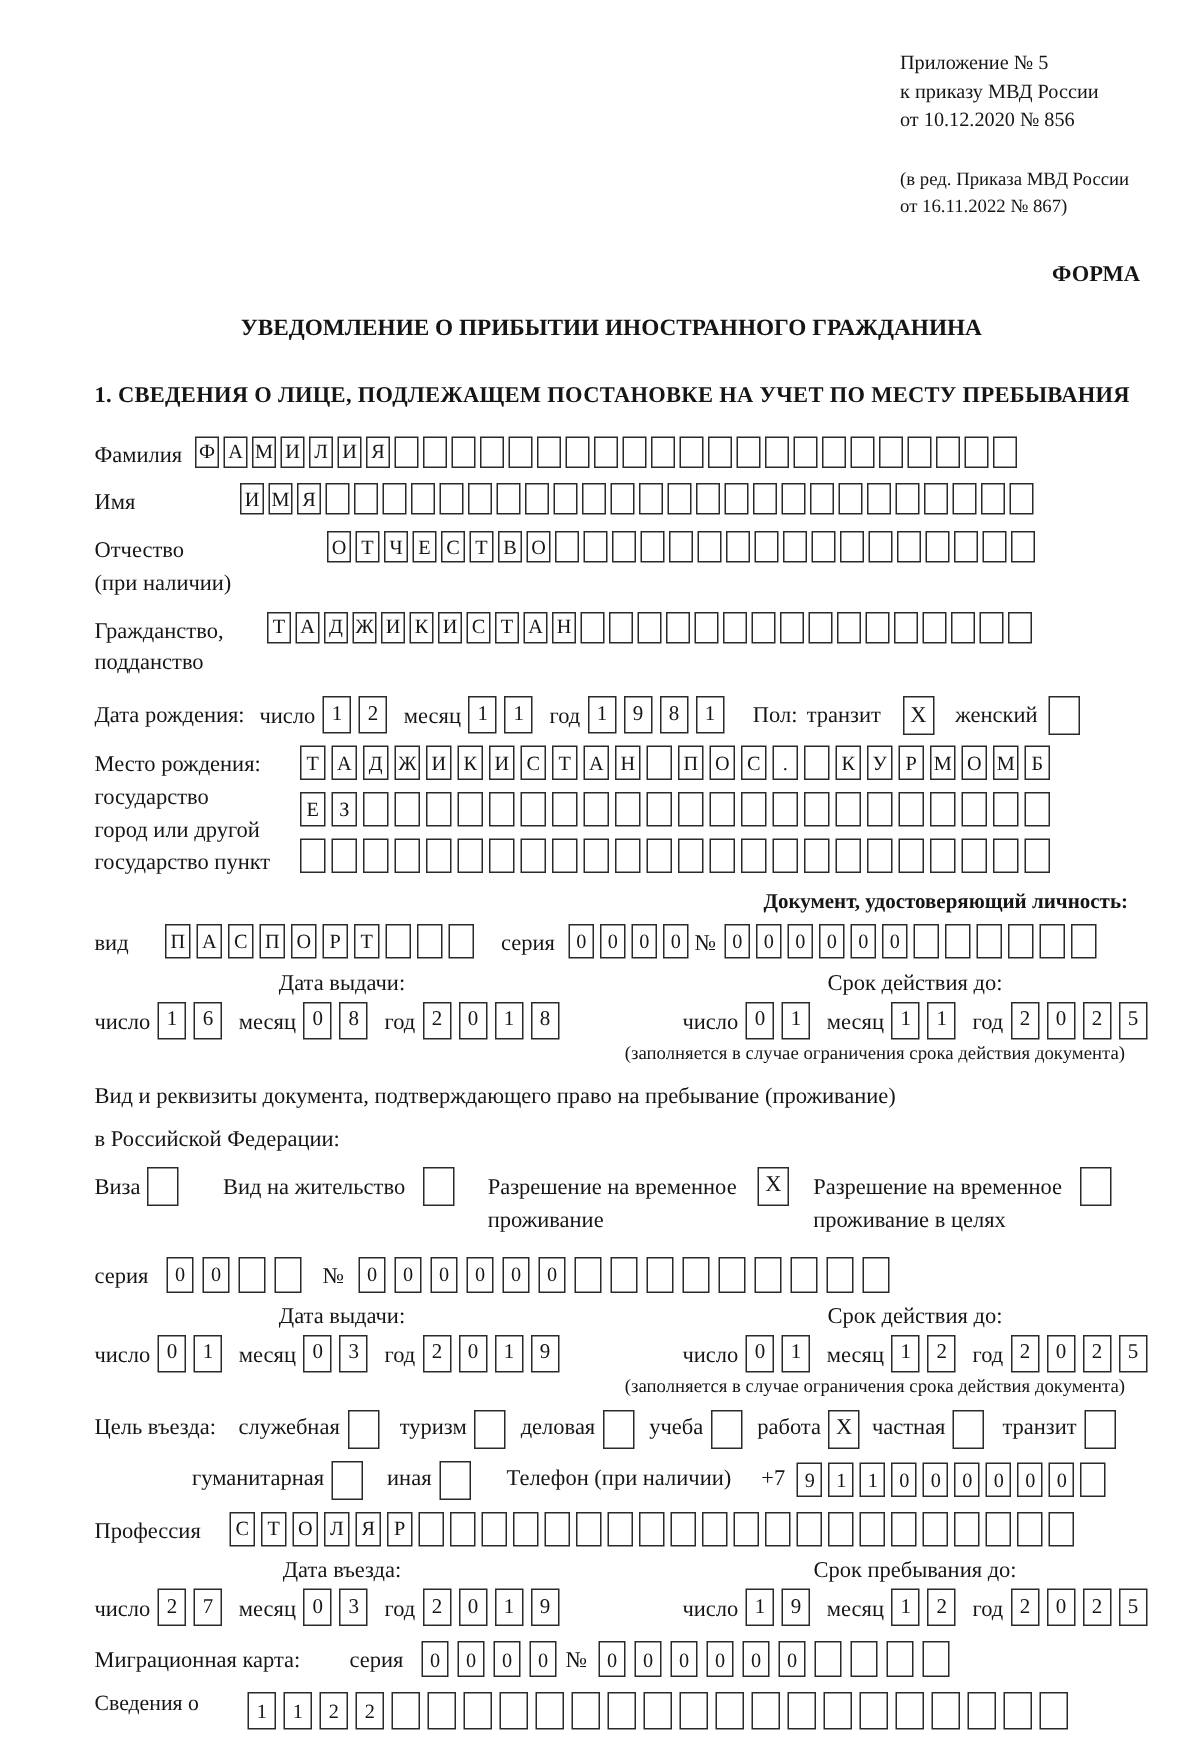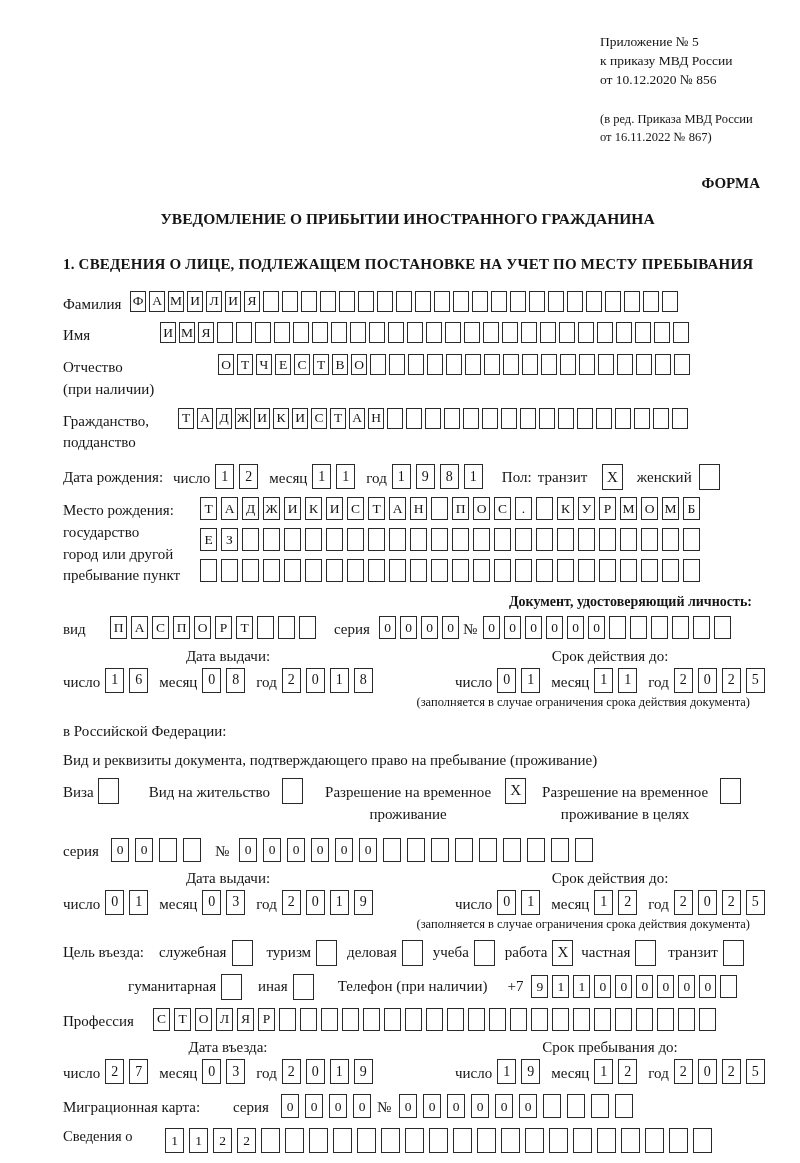--- a/index.html
+++ b/index.html
@@ -58,21 +58,21 @@
   .col-h { text-align: center; margin-bottom: 3px; }
   .col-l .col-h { width: 330px; }
   .col-r .col-h { width: 310px; }
   .note { text-align: right; font-size: 12.5px; padding-right: 42px; margin: 2px 0 8px; }
 
   .intro { line-height: 1.8; margin-bottom: 2px; }
 
   .permits { display: flex; align-items: flex-start; margin: 4px 0 12px; }
   .permit-item { display: flex; align-items: flex-start; }
   .permit-label { line-height: 1.5; padding-top: 3px; }
-  .permit-label.center { text-align: center; }
+  .permit-label.center { }
 
   .goal-row { display: flex; align-items: center; margin-bottom: 8px; }
   .goal-row .gi { display: inline-flex; align-items: center; }
   .goal-row .gi .cb { margin-left: 5px; }
 
   .reps { display: flex; margin-top: 6px; }
   .reps-labels { width: 102px; flex: 0 0 auto; line-height: 1.5; font-size: 14.5px; }
   .reps-cells { flex: 1; padding-top: 2px; }
 </style>
 </head>
@@ -262,21 +262,21 @@
     <div class="gap14"></div>
     <div class="lbl" style="width:62px">женский</div>
     <div class="cb"></div>
   </div>
 
   <div class="row">
     <div class="lbl w137">
       <div>Место рождения:</div>
       <div>государство</div>
       <div>город или другой</div>
-      <div>пребывание пункт</div>
+      <div>государство пункт</div>
     </div>
     <div>
       <div class="cells" style="margin-bottom:8px">
           <span class="cell md">Т</span>
           <span class="cell md">А</span>
           <span class="cell md">Д</span>
           <span class="cell md">Ж</span>
           <span class="cell md">И</span>
           <span class="cell md">К</span>
           <span class="cell md">И</span>
@@ -429,22 +429,22 @@
           <span class="dcell">2</span>
           <span class="dcell">0</span>
           <span class="dcell">2</span>
           <span class="dcell">5</span>
           <span style="width: 6px;"></span>
         </div>
     </div>
   </div>
   <div class="note">(заполняется в случае ограничения срока действия документа)</div>
 
+  <div class="intro">Вид и реквизиты документа, подтверждающего право на пребывание (проживание)</div>
   <div class="intro">в Российской Федерации:</div>
-  <div class="intro">Вид и реквизиты документа, подтверждающего право на пребывание (проживание)</div>
 
   <div class="permits">
     <div class="permit-item">
       <div class="permit-label">Виза</div>
       <div class="cb" style="margin-left:4px"></div>
     </div>
     <div class="permit-item" style="margin-left:30px">
       <div class="permit-label">Вид на жительство</div>
       <div class="cb" style="margin-left:12px"></div>
     </div>

